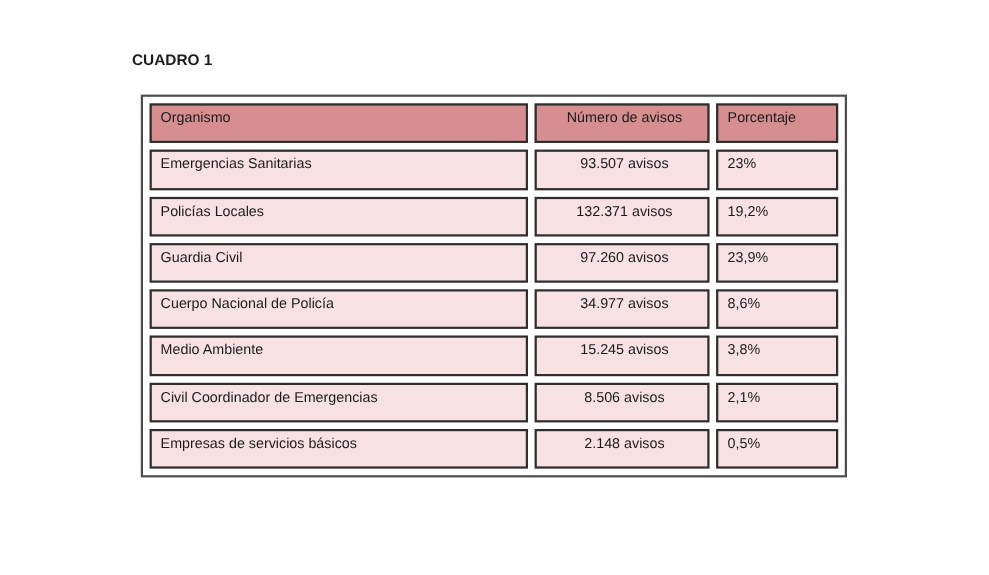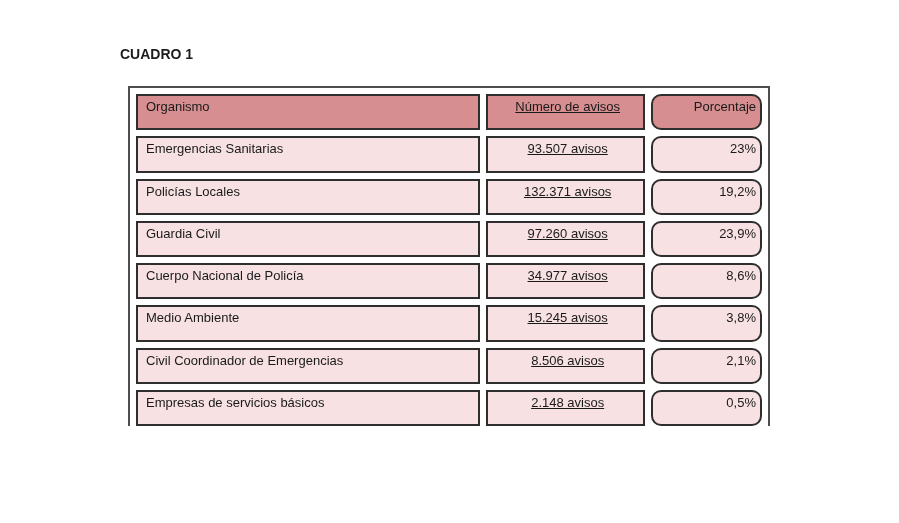--- a/index.html
+++ b/index.html
@@ -3,21 +3,21 @@
 <meta charset="utf-8">
 <style>
   html, body {
     margin: 0;
     padding: 0;
     background: #ffffff;
   }
   .page {
     position: relative;
     width: 899px;
-    height: 426px;
+    height: 523px;
     background: #ffffff;
     overflow: hidden;
     font-family: "Liberation Sans", "DejaVu Sans", sans-serif;
     color: var(--text, #1a1a1a);
   }
   .title {
     position: absolute;
     left: 120px;
     top: 46px;
     font-size: 14px;
@@ -52,22 +52,22 @@
     overflow: hidden;
     white-space: nowrap;
   }
   table.cuadro th {
     background: var(--header-bg, #d68e90);
   }
   table.cuadro td {
     background: var(--row-bg, #f7e1e2);
   }
   .c-org  { text-align: left; }
-  .c-num  { text-align: center; text-decoration: underline; }
-  .c-pct  { text-align: right; border-radius: 10px; }
+  .c-num  { text-align: center; }
+  .c-pct  { text-align: left; }
 </style>
 </head>
 <body>
 
 <div class="page">
 
   <div class="title">CUADRO 1</div>
 
   <div class="table-frame">
     <table class="cuadro">

